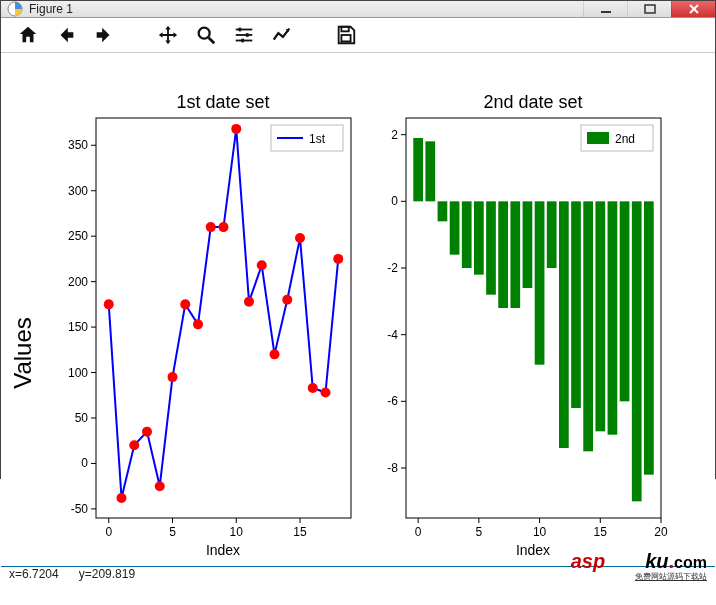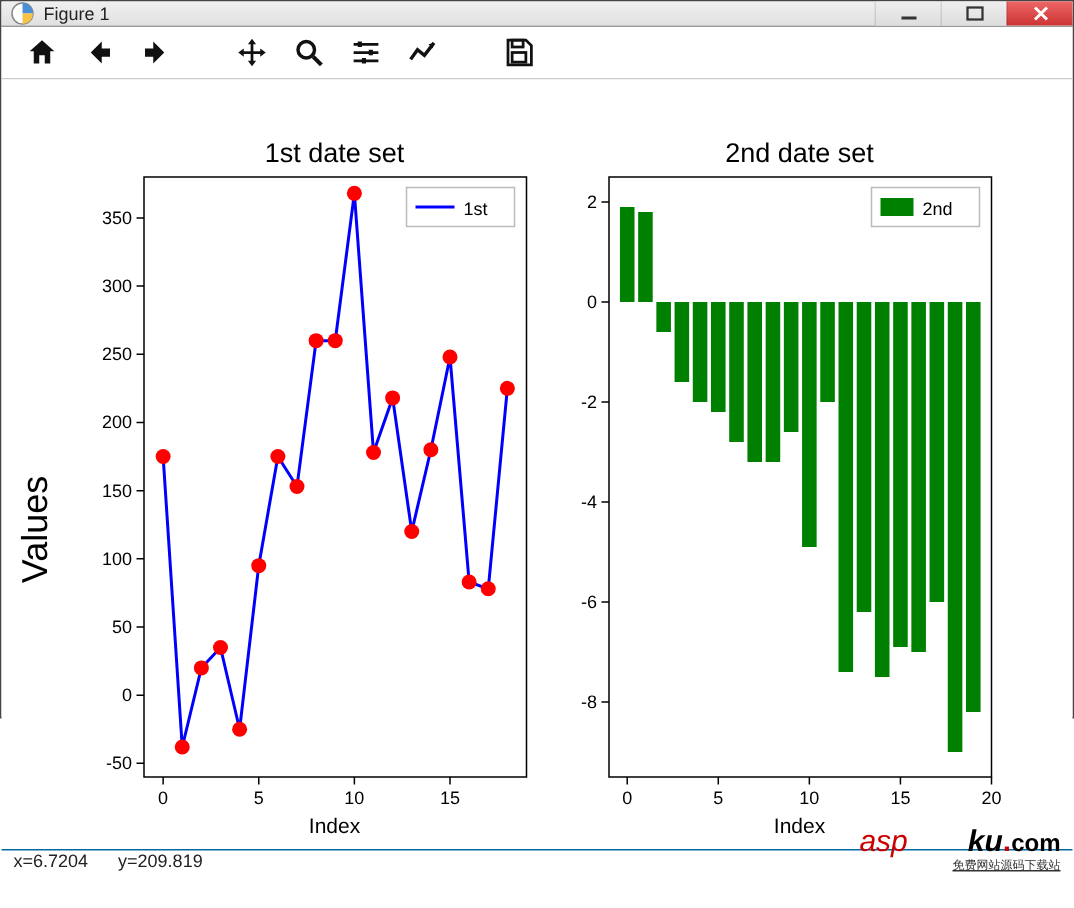--- a/index.html
+++ b/index.html
@@ -31,21 +31,21 @@
   .ticklab { font-size: 12px; }
   .axis { stroke: #000; stroke-width: 1; fill: none; }
   .line1 { stroke: #00f; stroke-width: 2; fill: none; }
   .pt1 { fill: #f00; }
   .bar2 { fill: #008000; }
   .legend-box { fill: #fff; stroke: #bbb; stroke-width: 1; }
 
   
   .statusbar { height: 22px; border-top: 1px solid #0369a1; display: flex; align-items: center; font-size: 12px; color: #222; padding: 0 8px; position: relative; }
   .statusbar .brand { position: absolute; right: 8px; bottom: 0; font-family: Arial, sans-serif; font-size: 20px; }
-  .brand .red { color: #c00; font-weight: normal; font-style: italic; margin-top: 48px; }
+  .brand .red { color: #c00; font-weight: bold; font-style: italic; margin-top: 48px; }
   .brand .black { color: #000; font-weight: bold; font-style: italic; padding-left: 40px; }
   .brand .dot { color: #c00; font-weight: bold; }
   .brand .com { color: #000; font-weight: bold; font-size: 16px; }
   .brand .tag { display: block; font-size: 8px; color: #333; text-align: right; line-height: 8px; text-decoration: underline; }
 </style>
 </head>
 <body>
 
 <div class="window">
 

